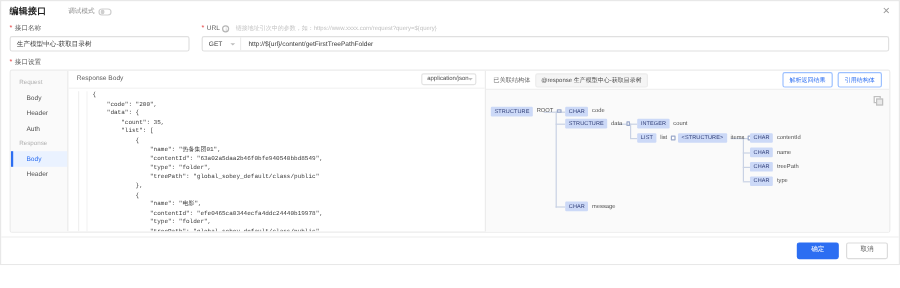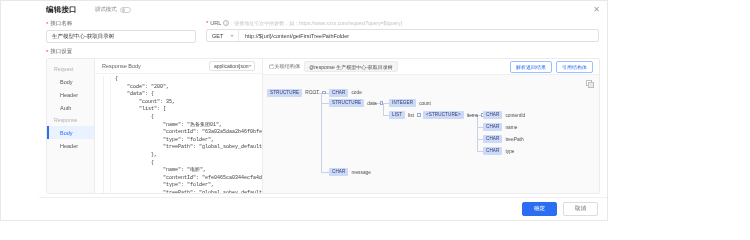--- a/index.html
+++ b/index.html
@@ -5,26 +5,25 @@
   * { box-sizing: border-box; }
   html, body {
     margin: 0; padding: 0;
     width: 750px; height: 221px;
     overflow: hidden;
     background: #ffffff;
     font-family: "Liberation Sans", sans-serif;
   }
   .dialog {
     position: relative;
-    width: 608px; height: 221px;
+    width: 750px; height: 221px;
     background: #ffffff;
     border: 1px solid #e8e8e8;
     display: flex;
     flex-direction: column;
-    padding-left: 38px;
   }
 
   
   .titlebar {
     height: 17px;
     flex: 0 0 17px;
     display: flex;
     align-items: center;
     padding: 0 8px 0 7px;
     position: relative;

